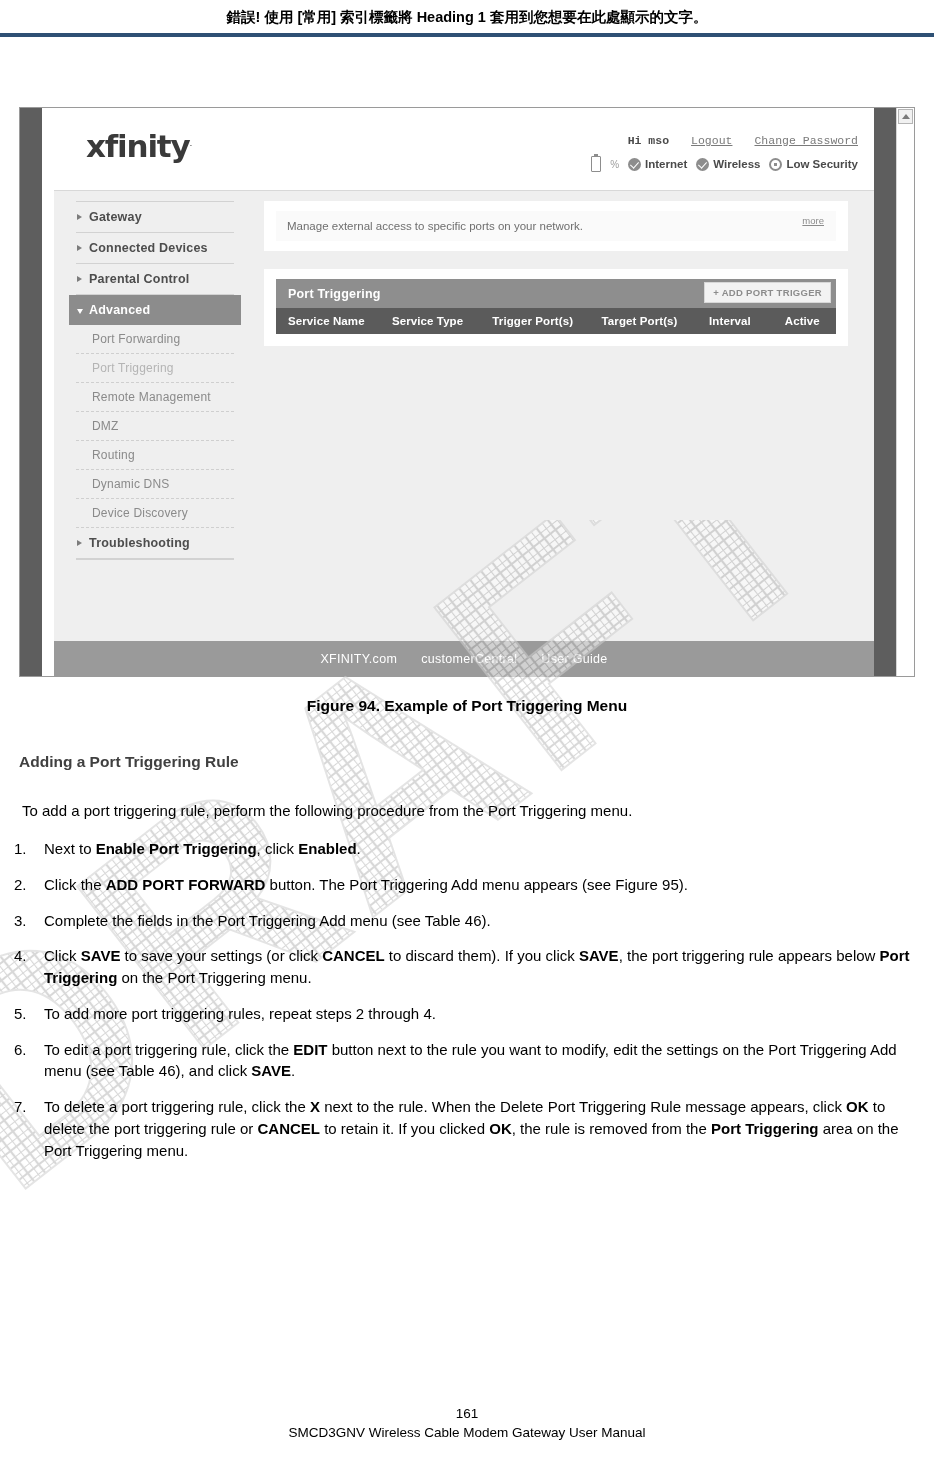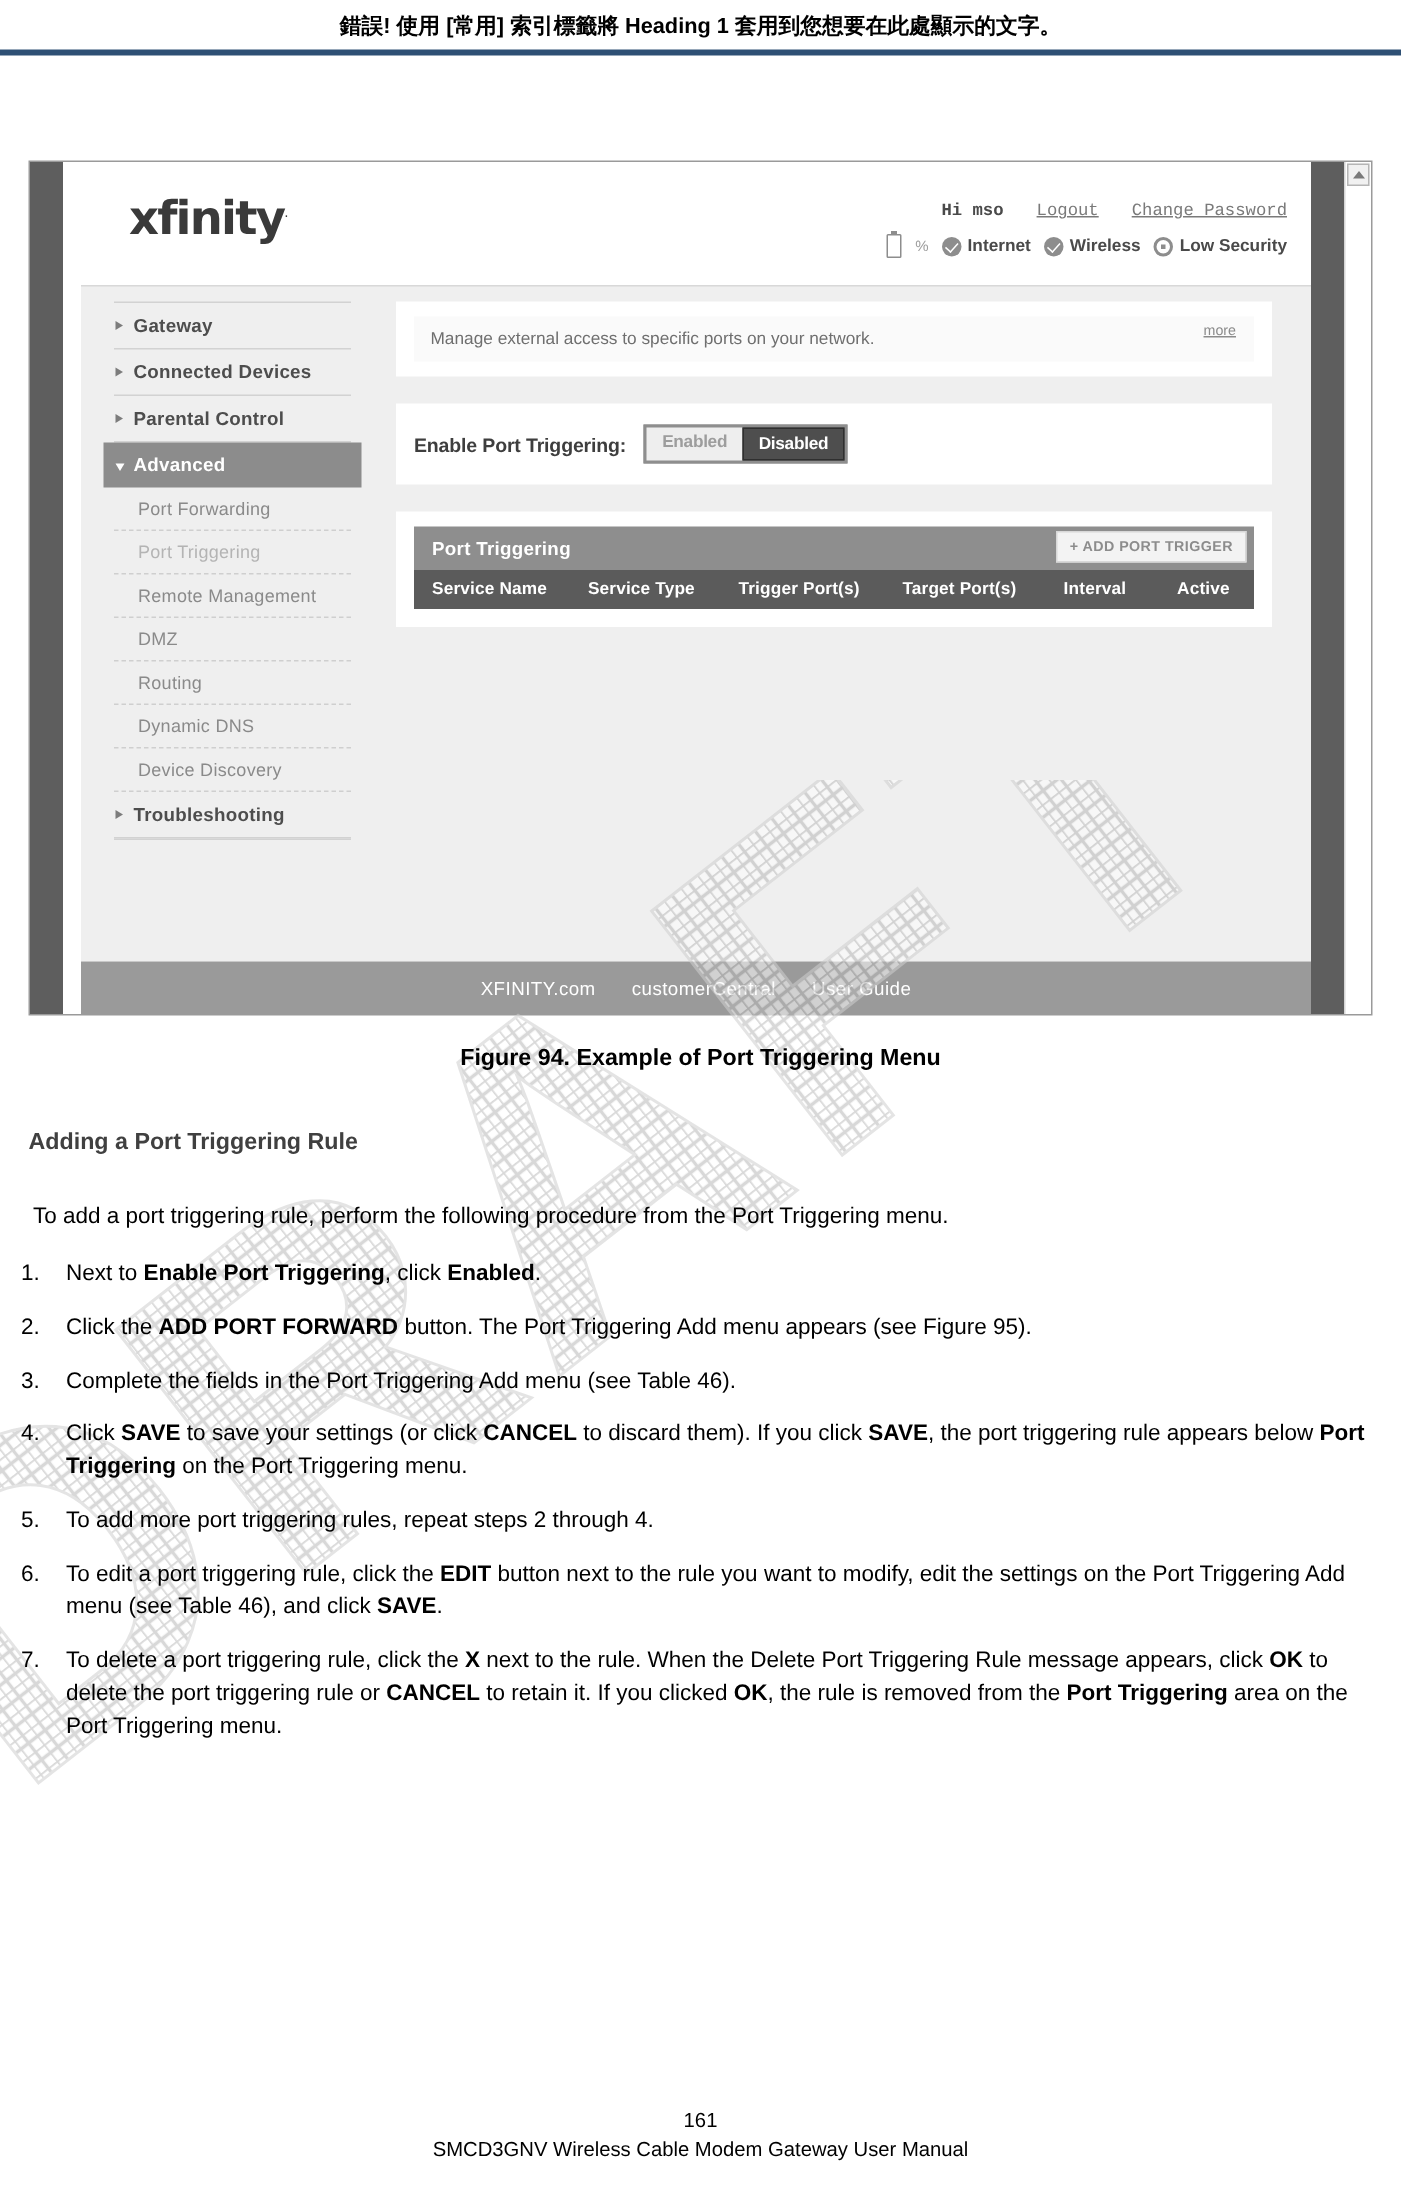--- a/index.html
+++ b/index.html
@@ -543,27 +543,20 @@
 
         <div class="xf-main">
 
           <div class="panel desc-panel">
             <div class="desc-inner">
               <span>Manage external access to specific ports on your network.</span>
               <span class="more-link">more</span>
             </div>
           </div>
 
-          <div class="panel toggle-panel">
-            <span class="toggle-label">Enable Port Triggering:</span>
-            <span class="seg">
-              <span class="seg-btn off">Enabled</span>
-              <span class="seg-btn on">Disabled</span>
-            </span>
-          </div>
 
           <div class="panel table-panel">
             <div class="tbl-title-bar">
               <span class="tbl-title">Port Triggering</span>
               <span class="add-btn">+ ADD PORT TRIGGER</span>
             </div>
             <div class="tbl-head">
               <span class="c c0">Service Name</span>
               <span class="c c1">Service Type</span>
               <span class="c c2">Trigger Port(s)</span>

